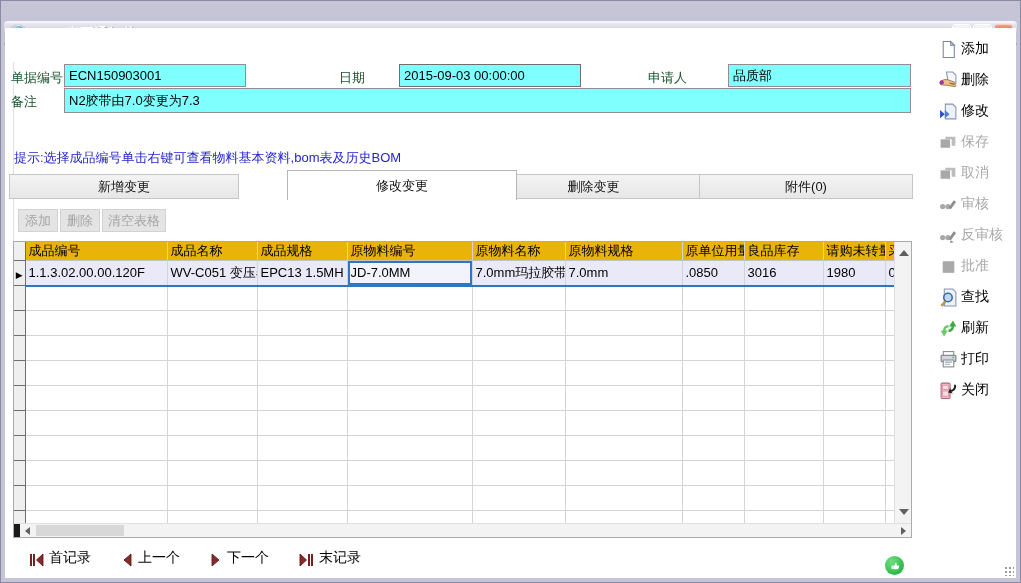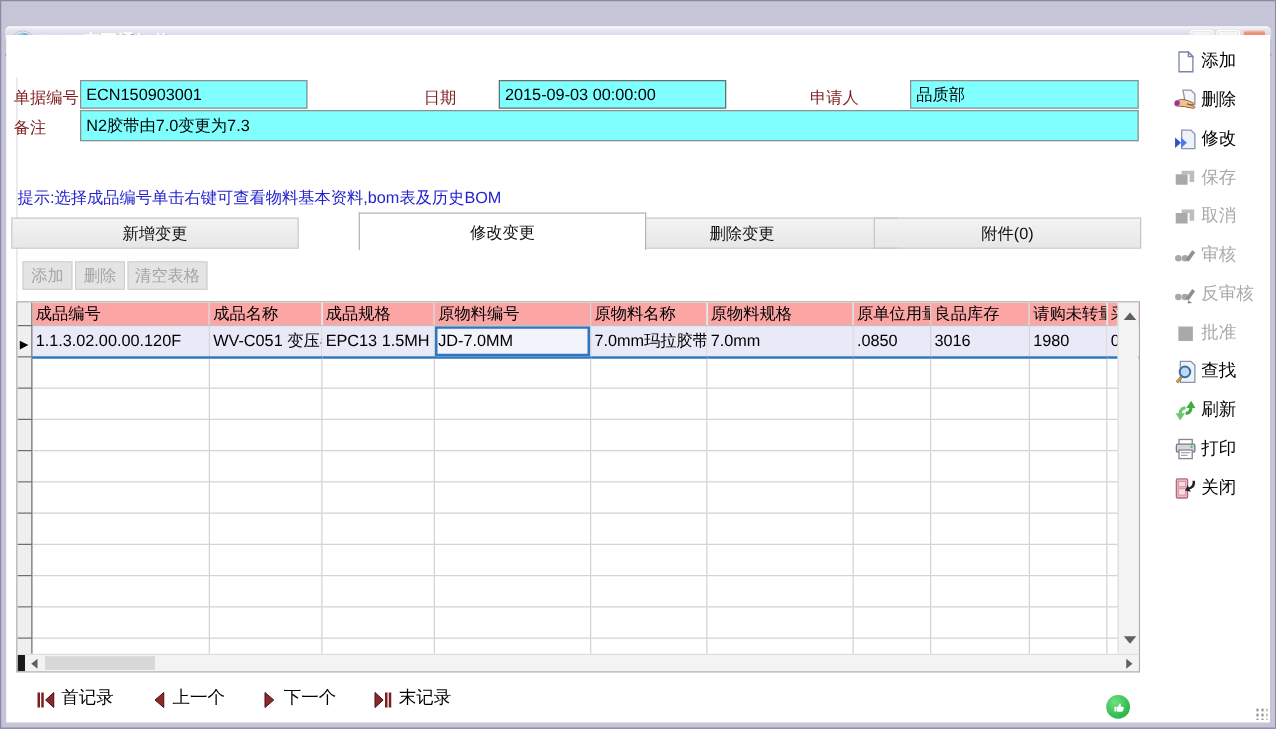--- a/index.html
+++ b/index.html
@@ -20,40 +20,40 @@
   .wbtn .glyph { color:#3c3c60; font-size:11px; font-weight:bold; line-height:1; }
   .wbtn.min .glyph { align-self:flex-end; margin-bottom:2px; }
   .wbtn.max .glyph { width:9px; height:8px; border:2px solid #3c3c60; border-top-width:3px; }
   .wbtn.close { background:linear-gradient(180deg,#f5a088,#e06044 45%,#c23a18); border-color:#f8d0c0; }
   .wbtn.close .glyph { color:#fff; font-size:13px; text-shadow:0 1px 1px #802; }
 
   
   .content { position:absolute; left:4px; top:27px; right:4px; bottom:4px; background:#fff; }
   .edgeline { position:absolute; left:8px; top:34px; bottom:44px; width:1px; background:#e0e0e8; }
 
-  .flabel { position:absolute; font-size:13px; color:#7f1d1d; }
+  .flabel { position:absolute; font-size:13px; color:#14532d; }
   .ffield { position:absolute; background:#7ffffe; border:1px solid #8f8f8f; font-size:13px; color:#000; padding:0 4px; outline:none; }
 
   .hint { position:absolute; left:13px; top:148px; font-size:13px; color:#2424ce; }
 
   
   .tab { position:absolute; top:173px; height:25px; background:linear-gradient(#f3f3f3,#e7e7e7); border:1px solid #c6c6c6;
     display:flex; align-items:center; justify-content:center; font-size:13px; color:#111; cursor:pointer; }
   .tab.active { top:169px; height:30px; background:#fff; border:1px solid #b5b5b5; border-bottom:none; z-index:3;margin-left:48px; }
 
   
   .gbtn { position:absolute; top:208px; height:23px; background:#e4e4e4; border:1px solid #d2d2d2; color:#a5a5a5;
     font-size:13px; display:flex; align-items:center; justify-content:center; }
 
   
   .grid-wrap { position:absolute; left:12px; top:240px; width:899px; height:297px; border:1px solid #ababab; background:#fff; overflow:hidden; }
   table.grid { border-collapse:collapse; table-layout:fixed; width:901px; }
   .grid th, .grid td { font-weight:normal; font-size:13px; text-align:left; padding:0 3px; overflow:hidden; white-space:nowrap;
     border-right:1px solid #d4d4d4; border-bottom:1px solid #d4d4d4; }
-  .grid th { height:17px; background:#fca5a5; border-bottom:1px solid #c2c2c2; }
+  .grid th { height:17px; background:#eab308; border-bottom:1px solid #c2c2c2; }
   .grid td { height:25px; }
   .grid .sel { background:#efefef; border-right:1px solid #6e6e6e; border-bottom:1px solid #6e6e6e; padding:0; text-align:center; }
   .grid th.sel { border-bottom:1px solid #6e6e6e; }
   tr.selected td { background:#e9e9f7; border-bottom:2px solid #2f76c0; }
   tr.selected td.sel { background:#efefef; }
   tr.selected td.focused { background:#f3f3fc; box-shadow:inset 0 0 0 2px #2f76c0; }
   .num { text-align:right; }
   .rowmarker { color:#000; font-size:9px; }
 
   .vscroll { position:absolute; right:0; top:0; bottom:14px; width:17px; background:#f3f3f3; border-left:1px solid #e0e0e0; }

